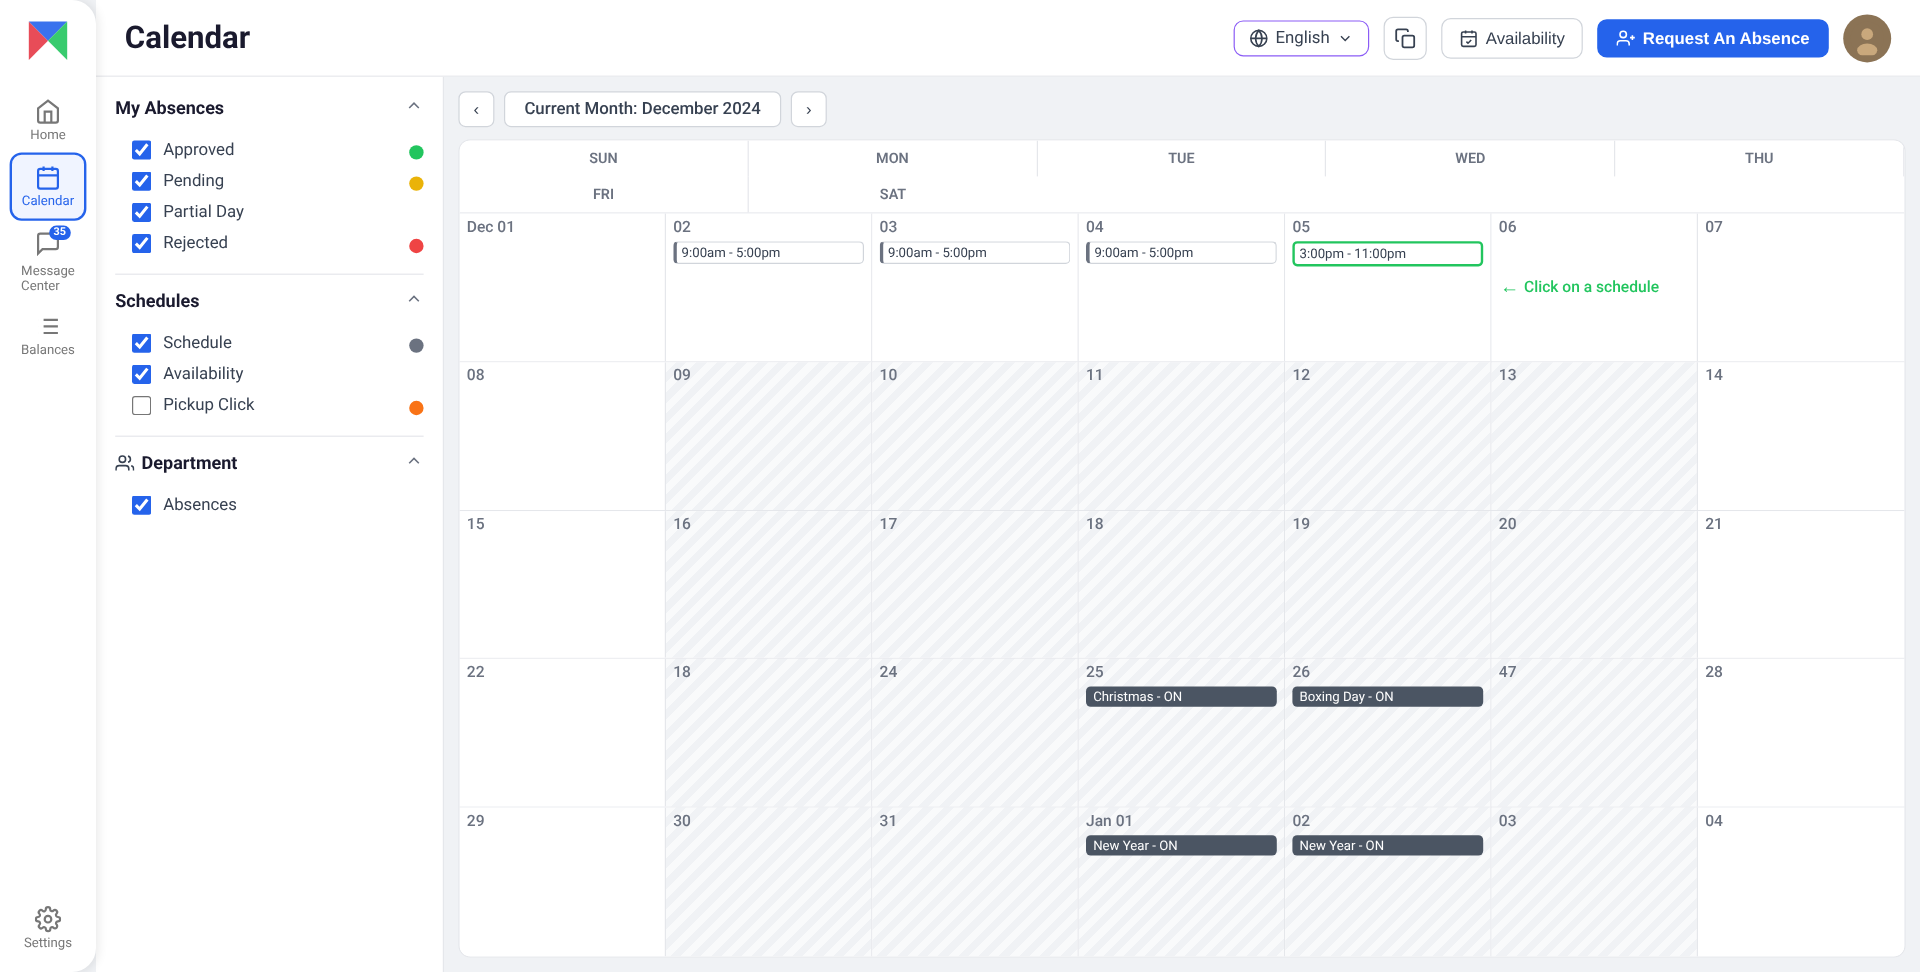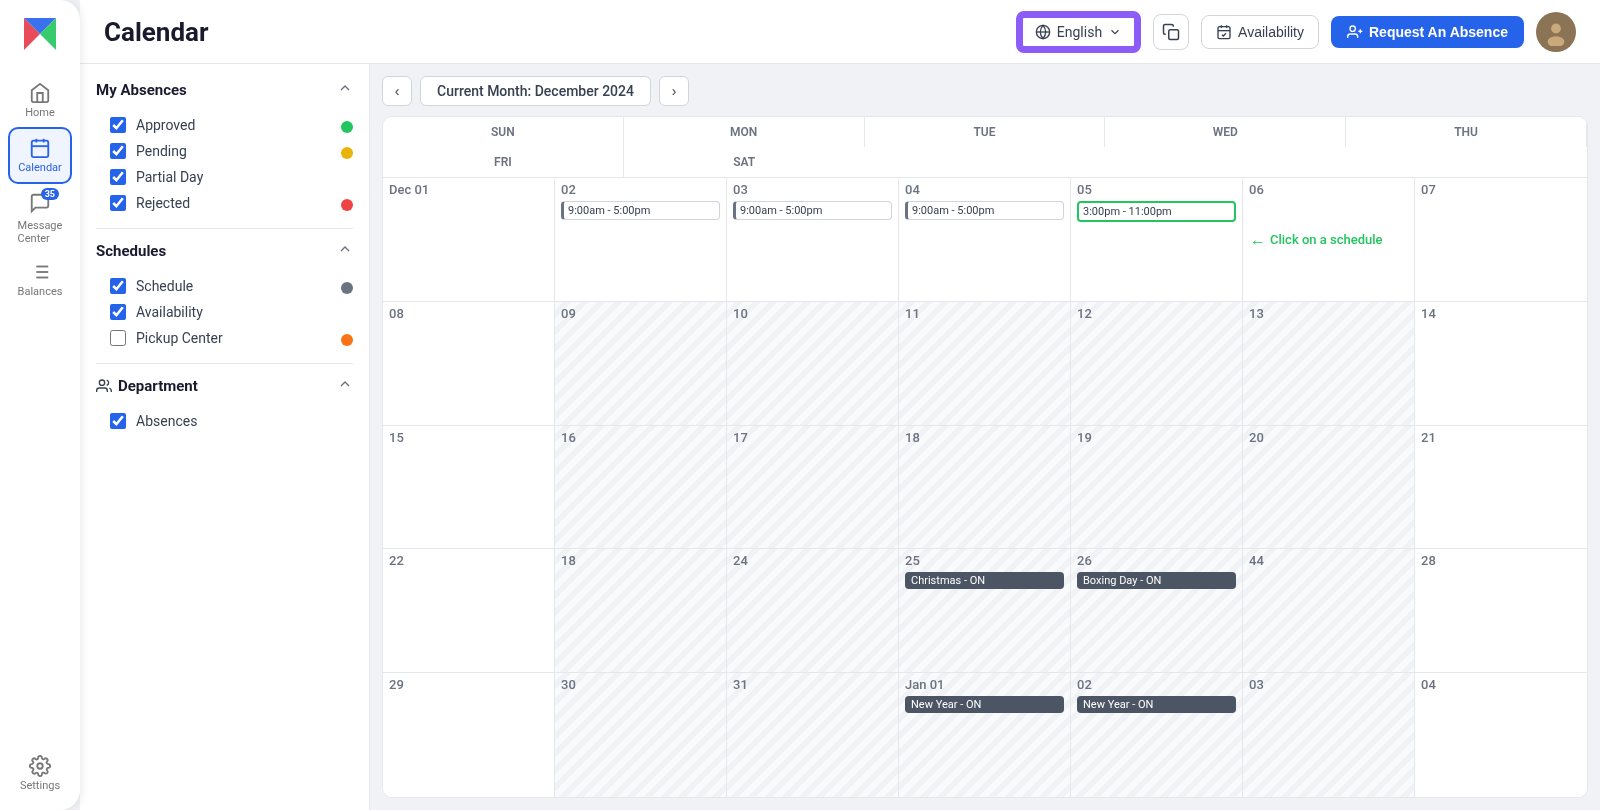--- a/index.html
+++ b/index.html
@@ -63,21 +63,21 @@
       justify-content: space-between;
       padding: 0 24px;
       height: 64px;
       border-bottom: 1px solid #e5e7eb;
       flex-shrink: 0;
     }
     .page-title { font-size: 26px; font-weight: 700; color: #1a1a2e; }
     .header-right { display: flex; align-items: center; gap: 12px; }
     .lang-selector {
       display: flex; align-items: center; gap: 6px;
-      border: 7px solid #8b5cf6; border-radius: 8px;
+      border: 1px solid #8b5cf6; border-radius: 8px;
       padding: 6px 12px; cursor: pointer; background: white;
       font-size: 14px; color: #374151;
     }
     .avatar { width: 40px; height: 40px; border-radius: 50%; background: #8B7355; overflow: hidden; cursor: pointer; display: flex; align-items: center; justify-content: center; }
 
     
     .content {
       flex: 1;
       display: flex;
       overflow: hidden;
@@ -403,21 +403,21 @@
         <input type="checkbox" checked="" style="">
         <span>Schedule</span>
         <span class="filter-dot dot-blue"></span>
       </div>
       <div class="filter-item">
         <input type="checkbox" checked="" style="">
         <span>Availability</span>
       </div>
       <div class="filter-item">
         <input type="checkbox" style="">
-        <span>Pickup Center</span>
+        <span>Pickup Click</span>
         <span class="filter-dot dot-orange"></span>
       </div>
 
       <hr class="section-divider">
 
       <div class="section-header">
         <div style="display:flex;align-items:center;gap:6px;">
           <svg width="16" height="16" viewBox="0 0 24 24" fill="none" stroke="#374151" stroke-width="2">
             <path d="M17 21v-2a4 4 0 00-4-4H5a4 4 0 00-4 4v2"></path>
             <circle cx="9" cy="7" r="4"></circle>
@@ -564,21 +564,21 @@
             </div>
             <div class="cal-cell other-month">
               <div class="day-number">25</div>
               <div class="holiday-badge">Christmas - ON</div>
             </div>
             <div class="cal-cell other-month">
               <div class="day-number">26</div>
               <div class="holiday-badge">Boxing Day - ON</div>
             </div>
             <div class="cal-cell other-month">
-              <div class="day-number">44</div>
+              <div class="day-number">47</div>
             </div>
             <div class="cal-cell">
               <div class="day-number">28</div>
             </div>
           </div>
 
           <div class="cal-week">
             <div class="cal-cell">
               <div class="day-number">29</div>
             </div>

